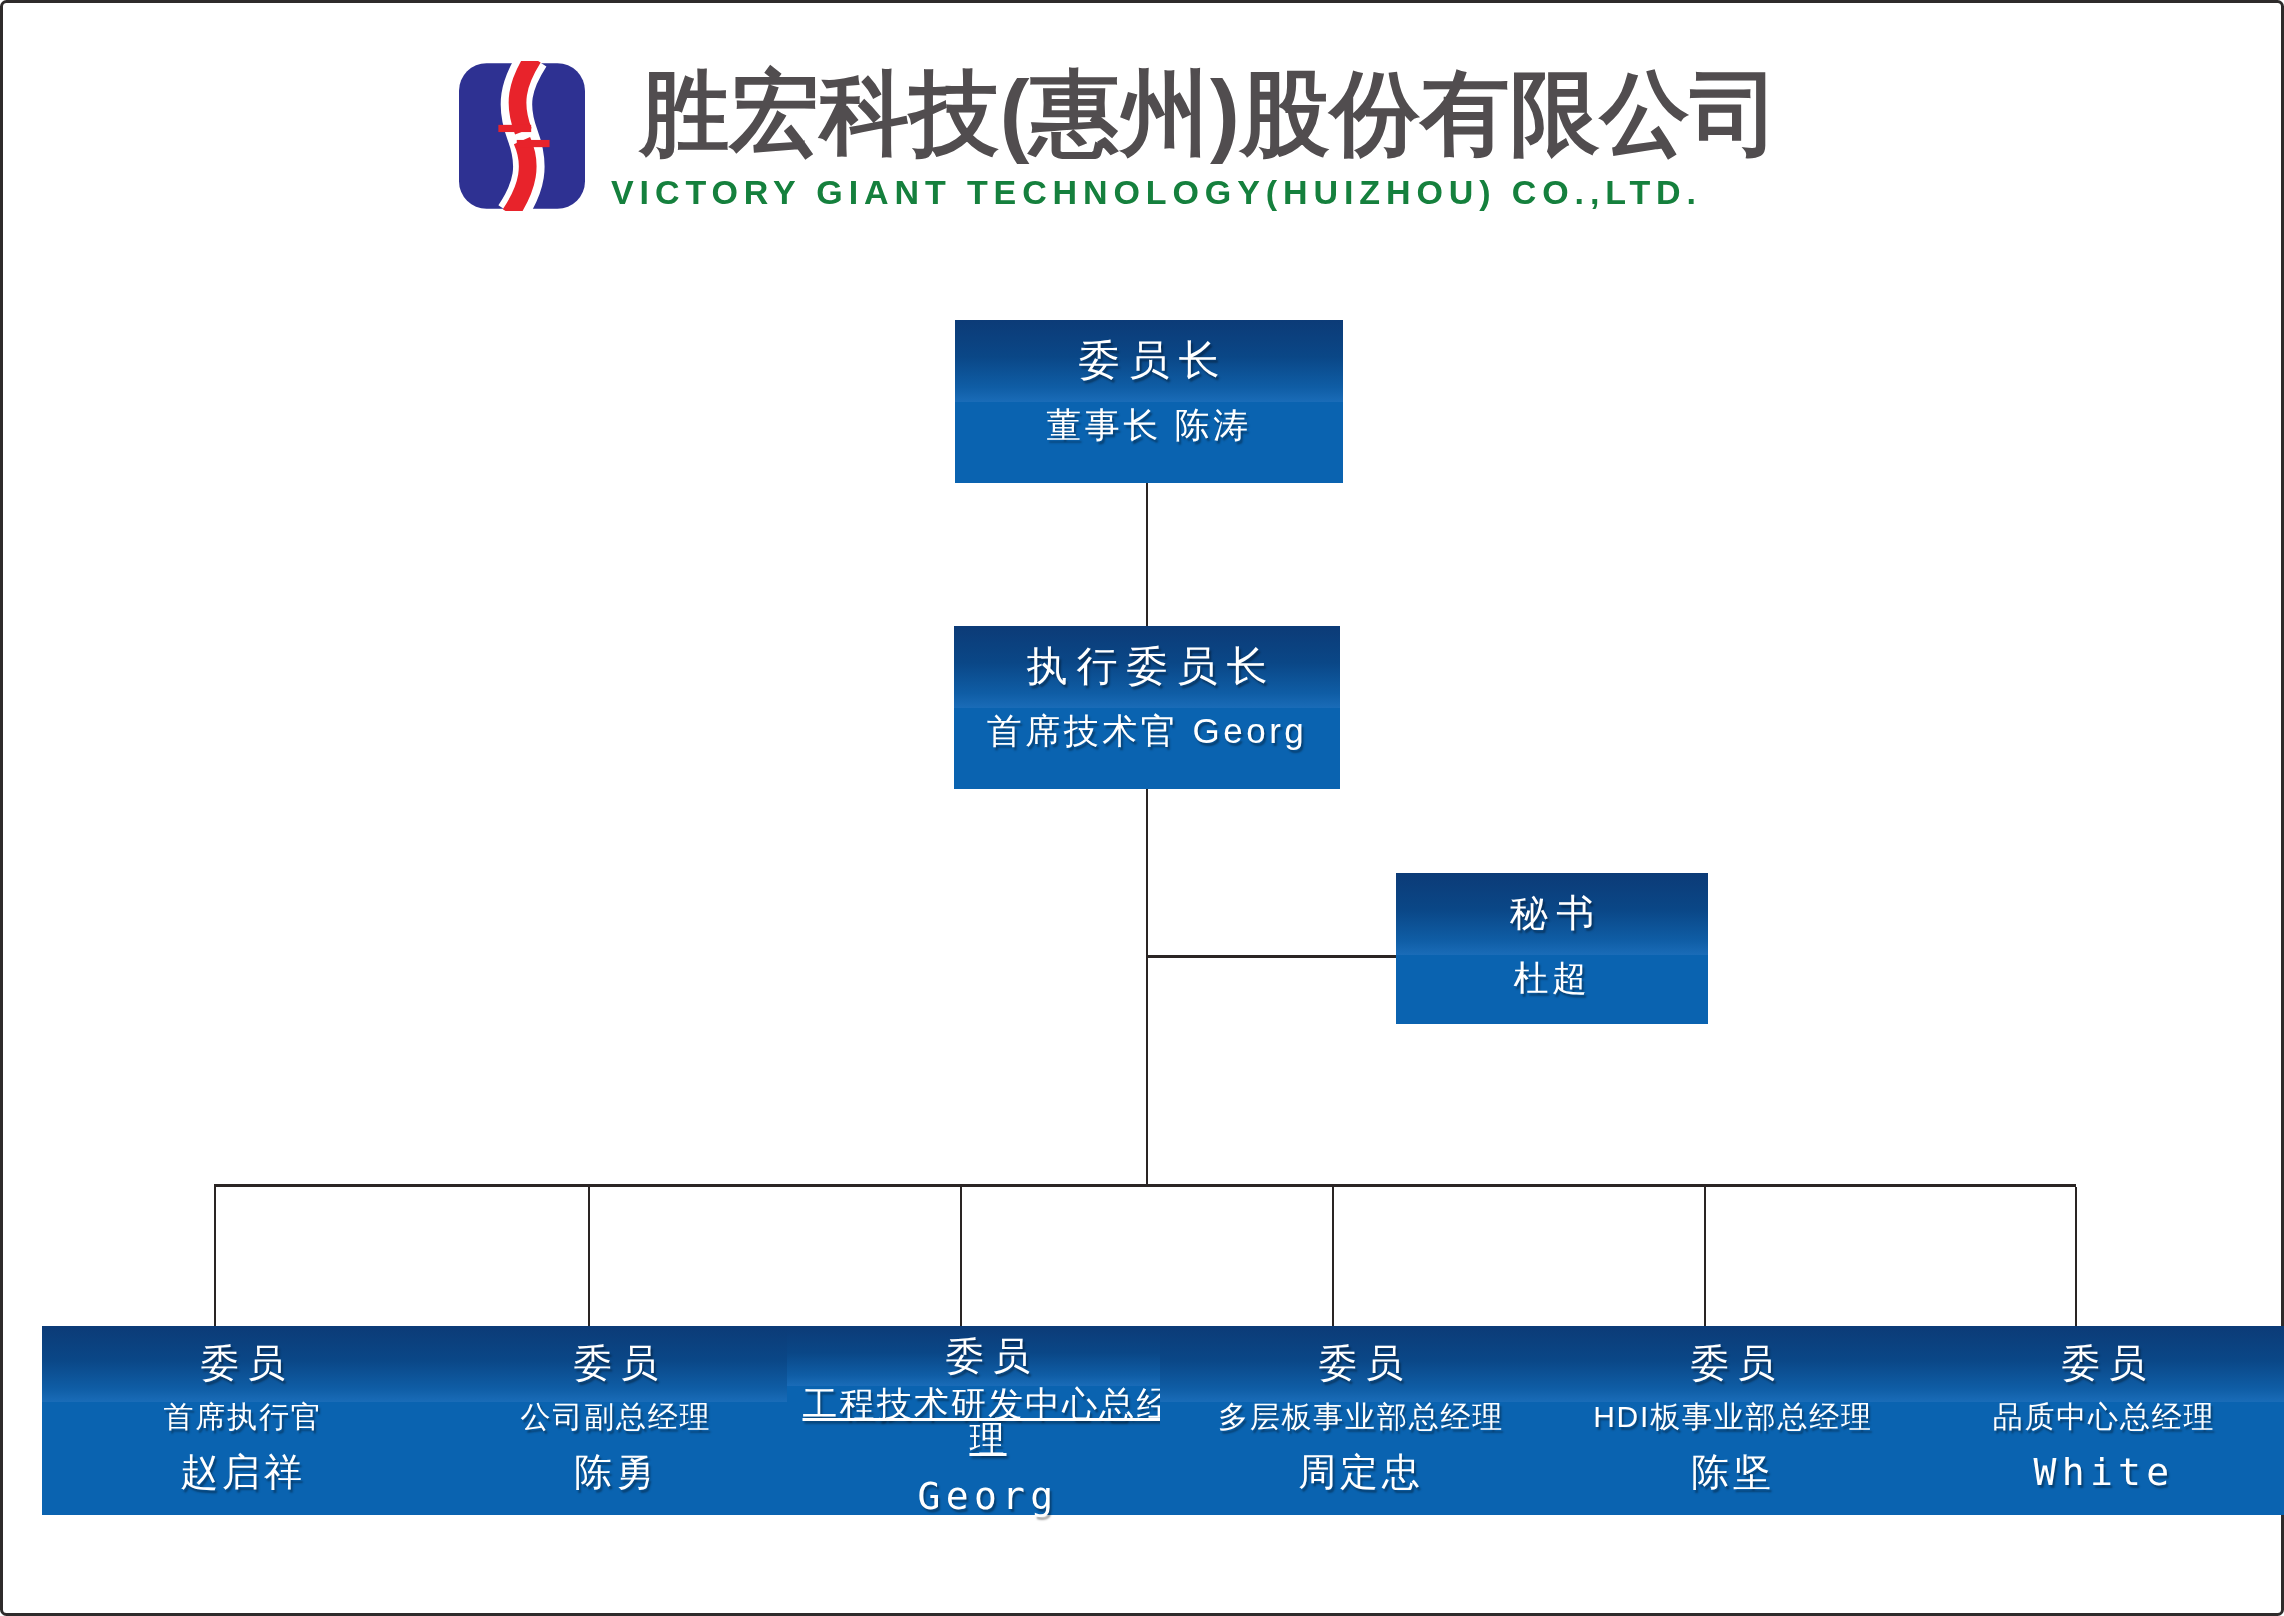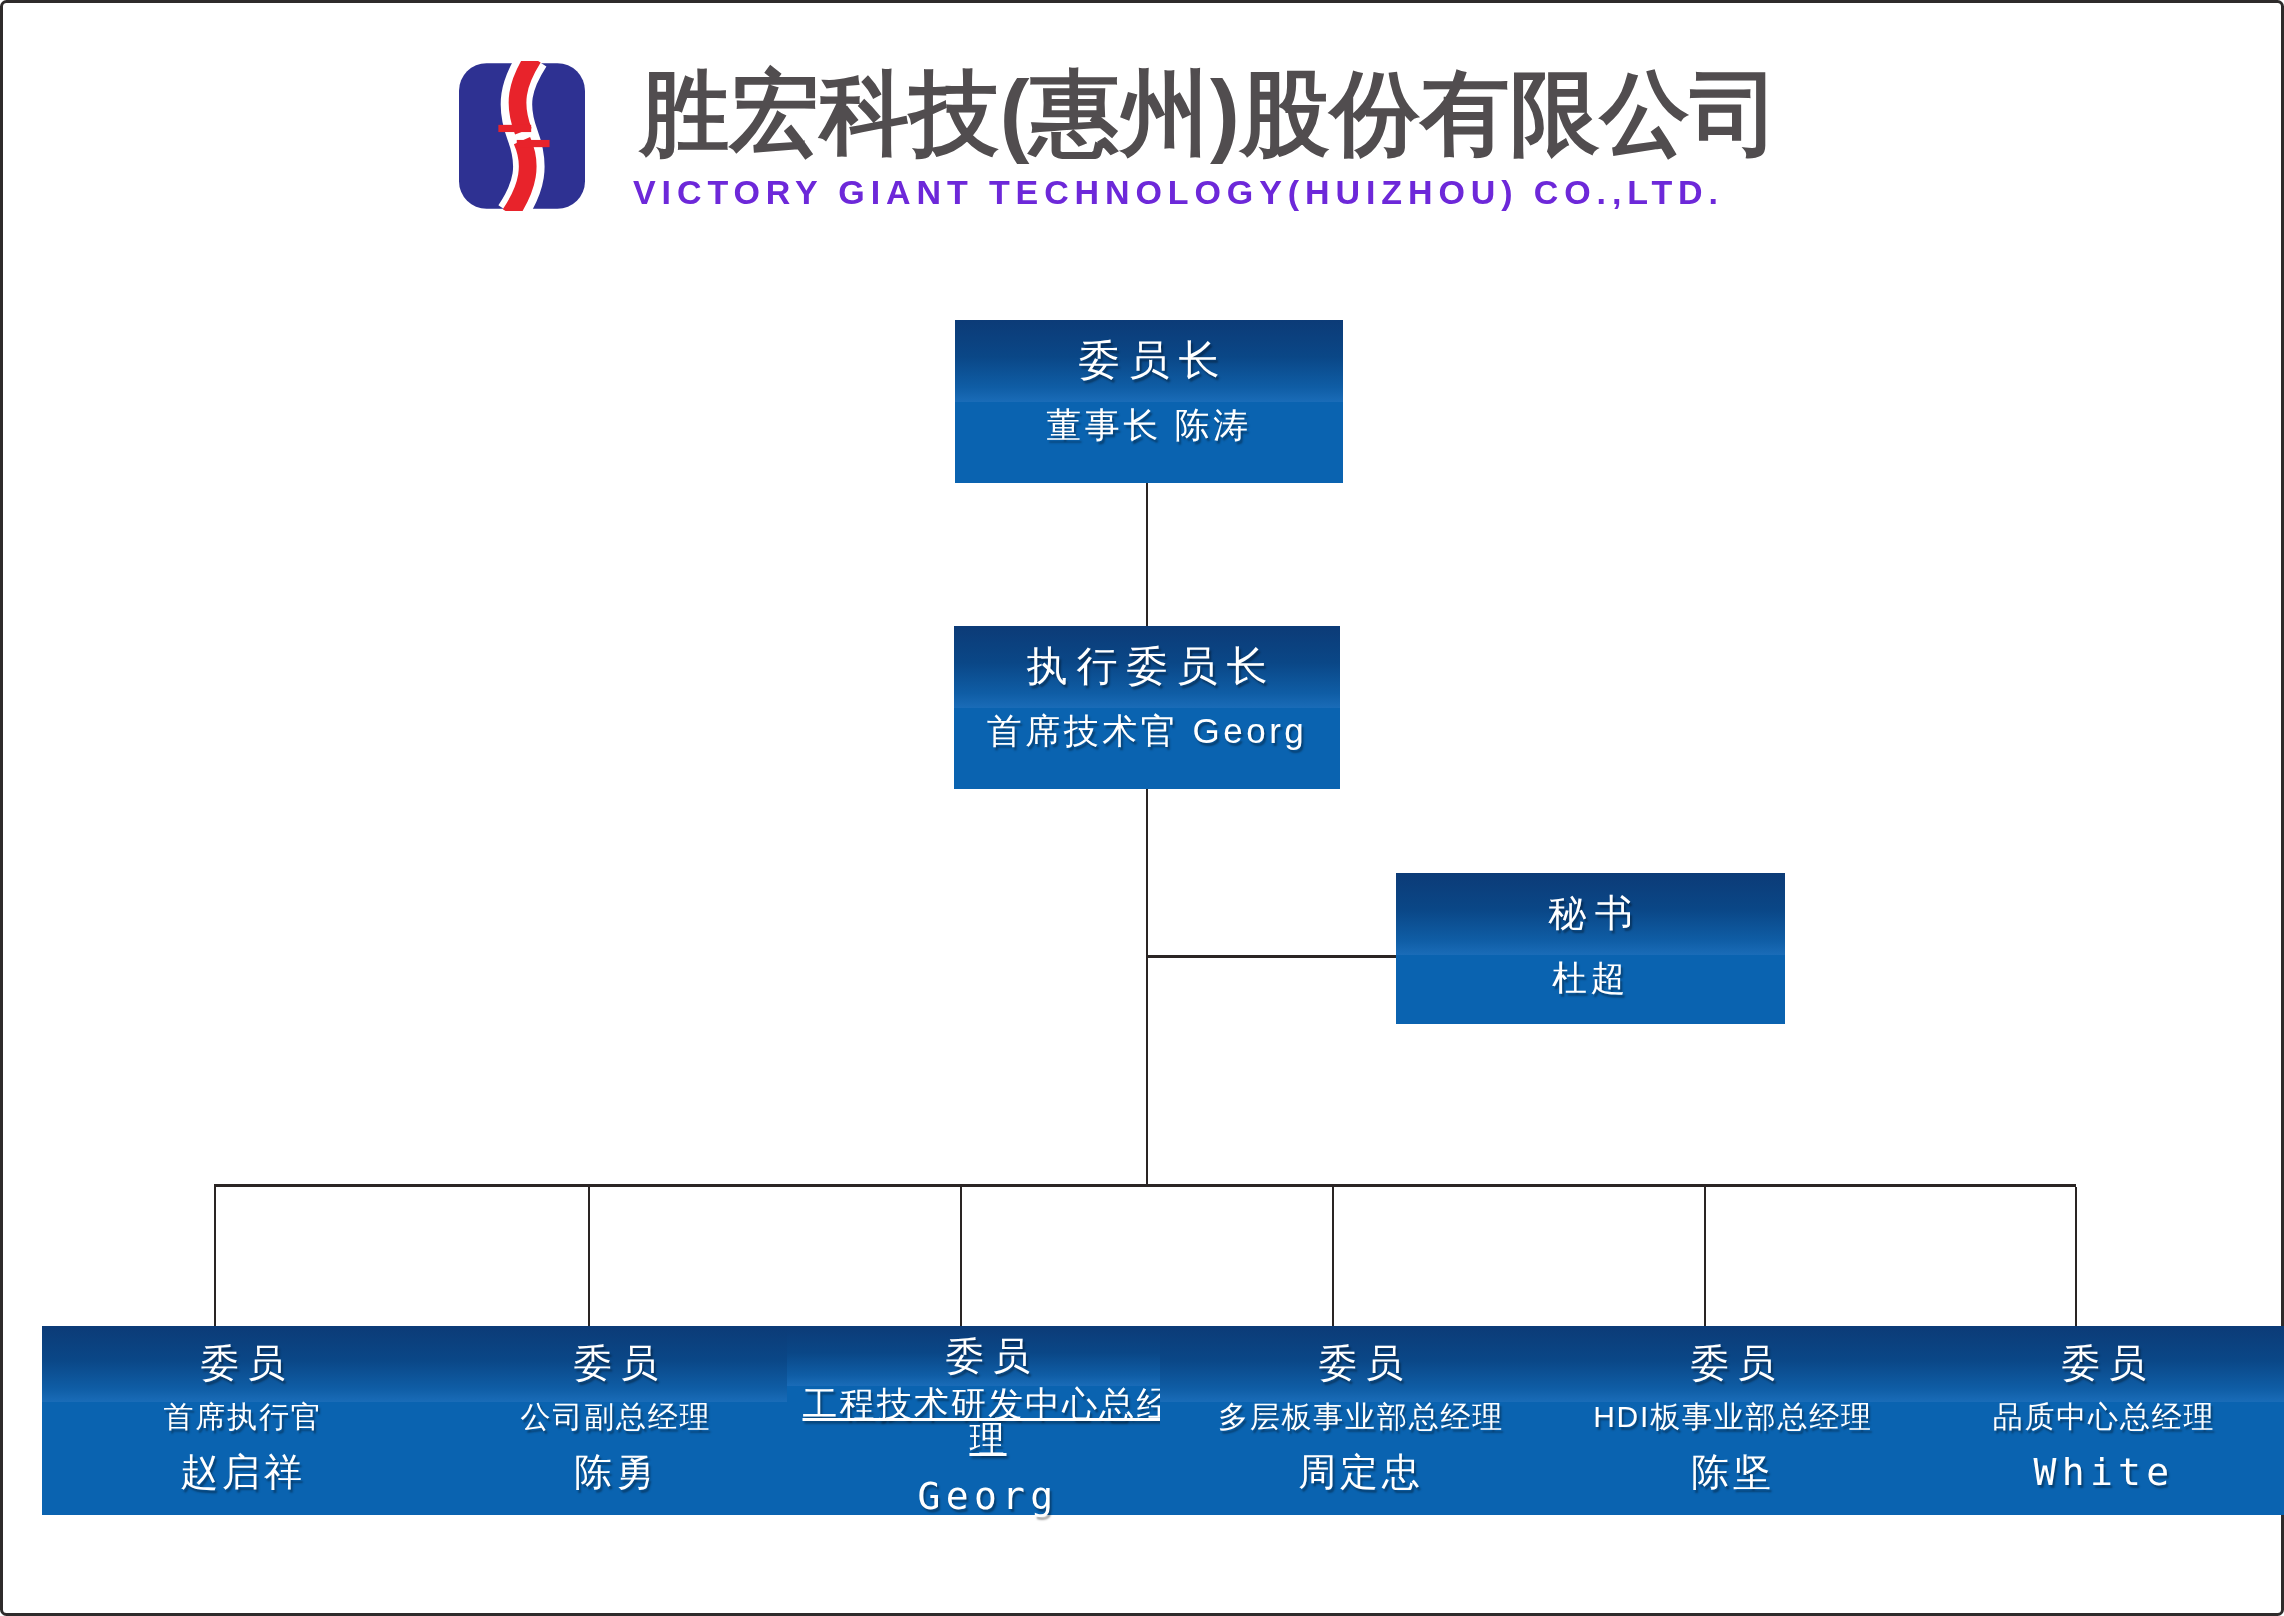--- a/index.html
+++ b/index.html
@@ -20,22 +20,22 @@
 
   
   .logo{position:absolute;left:459px;top:61px;width:126px;height:150px;}
   .title-zh{
     position:absolute;left:640px;top:52px;width:1204px;
     font-size:92px;font-weight:700;color:#514d4f;
     letter-spacing:0.7px;white-space:nowrap;
     transform:scaleX(0.97);transform-origin:left top;
   }
   .title-en{
-    position:absolute;left:633px;top:173px;width:1204px;
-    font-size:34px;font-weight:700;color:#6d28d9;
+    position:absolute;left:611px;top:173px;width:1204px;
+    font-size:34px;font-weight:700;color:#15803d;
     letter-spacing:5.9px;white-space:nowrap;
   }
 
   
   .obox{
     position:absolute;
     display:flex;flex-direction:column;
     color:#ffffff;text-align:center;
     box-sizing:border-box;
   }
@@ -60,21 +60,21 @@
         text-shadow:2px 2.6px 2px rgba(0,0,0,0.35);}
   .role-line{font-size:30px;letter-spacing:0.06em;line-height:1.0;
         text-shadow:2px 2.6px 2px rgba(0,0,0,0.35);}
   .name-line{font-size:38px;letter-spacing:0.10em;line-height:1.0;margin-top:21px;
         text-shadow:2px 2.6px 2px rgba(0,0,0,0.35);}
   .mono{font-family:"DejaVu Sans Mono",monospace;letter-spacing:0.14em;}
 
   
   #box-chairman {left:955px;top:320px;width:388px;height:163px;}
   #box-exec     {left:954px;top:626px;width:386px;height:163px;}
-  #box-secretary{left:1396px;top:873px;width:389px;height:151px;}
+  #box-secretary{left:1396px;top:873px;width:312px;height:151px;}
   .member{top:1326px;width:402px;height:189px;}
   #member-0{left:42px;}
   #member-1{left:415px;}
   #member-2{left:787px;}
   #member-3{left:1160px;}
   #member-4{left:1532px;}
   #member-5{left:1903px;}
 
   
   .line{position:absolute;background:#2a2524;}

